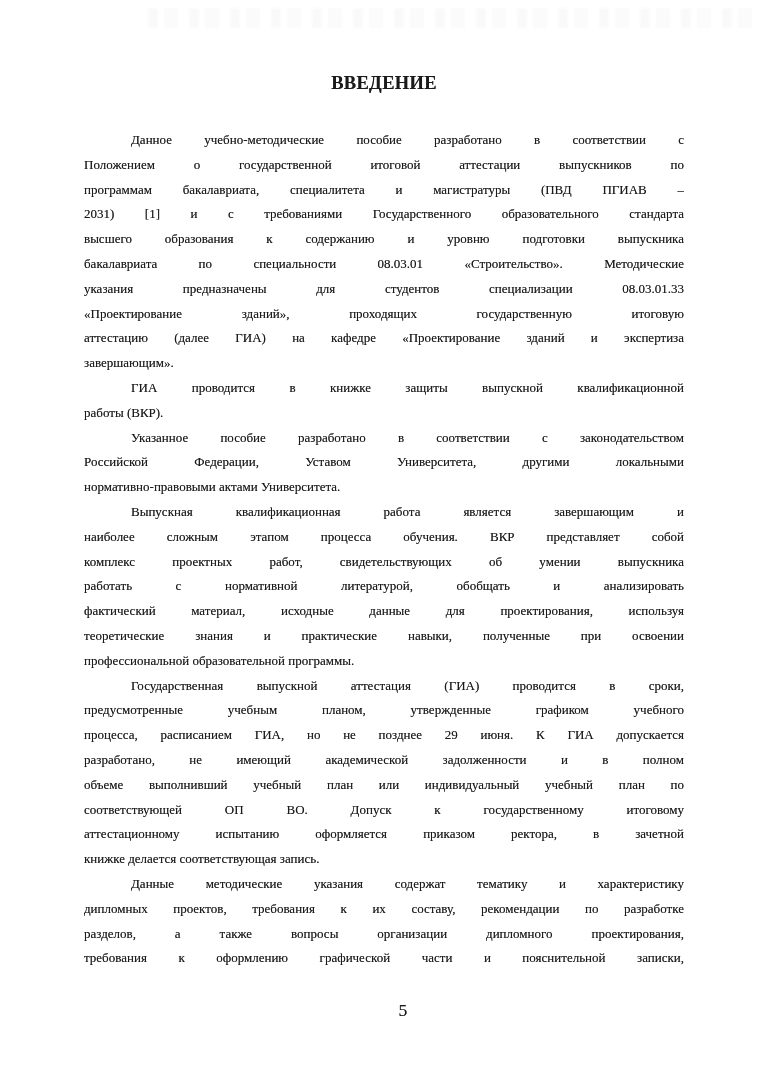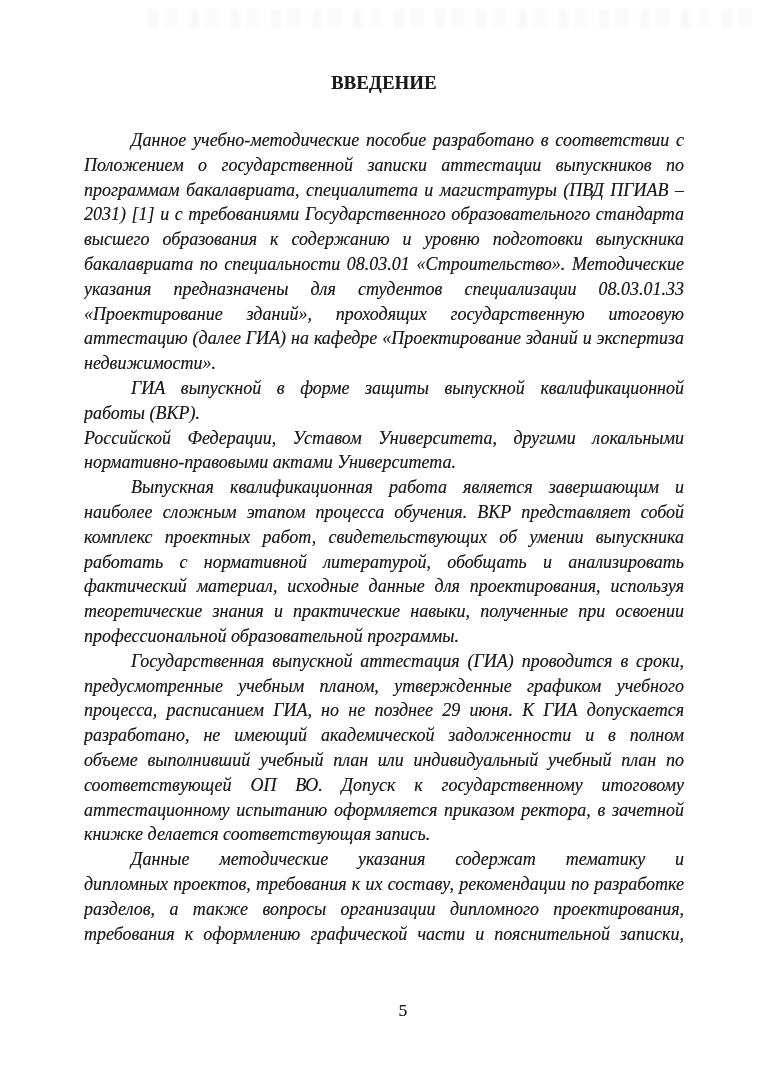--- a/index.html
+++ b/index.html
@@ -47,27 +47,26 @@
     line-height: 25px;
     font-weight: bold;
     text-align: center;
     letter-spacing: 0.3px;
   }
   .para {
     margin: 0;
     padding: 0;
   }
   .line {
-    font-size: 18px;
+    font-size: 13px;
     line-height: 24.8px;
     height: 24.8px;
     text-align: justify;
     text-align-last: left;
     overflow: hidden;
-    font-style: italic;
   }
   .line.just {
     text-align-last: justify;
   }
   .line.first {
     text-indent: 47px;
   }
   .page-number {
     position: absolute;
     top: 998px;
@@ -83,35 +82,36 @@
 
 <div class="page">
   <div class="scan-artifact"></div>
 
   <div class="content">
     <h1 class="doc-title">ВВЕДЕНИЕ</h1>
 
     <div>
         <div class="para">
           <div class="line first just">Данное учебно-методические пособие разработано в соответствии с</div>
-          <div class="line just">Положением о государственной записки аттестации выпускников по</div>
+          <div class="line just">Положением о государственной итоговой аттестации выпускников по</div>
           <div class="line just">программам бакалавриата, специалитета и магистратуры (ПВД ПГИАВ –</div>
           <div class="line just">2031) [1] и с требованиями Государственного образовательного стандарта</div>
           <div class="line just">высшего образования к содержанию и уровню подготовки выпускника</div>
           <div class="line just">бакалавриата по специальности 08.03.01 «Строительство». Методические</div>
           <div class="line just">указания предназначены для студентов специализации 08.03.01.33</div>
           <div class="line just">«Проектирование зданий», проходящих государственную итоговую</div>
           <div class="line just">аттестацию (далее ГИА) на кафедре «Проектирование зданий и экспертиза</div>
-          <div class="line">недвижимости».</div>
+          <div class="line">завершающим».</div>
         </div>
         <div class="para">
-          <div class="line first just">ГИА выпускной в форме защиты выпускной квалификационной</div>
+          <div class="line first just">ГИА проводится в книжке защиты выпускной квалификационной</div>
           <div class="line">работы (ВКР).</div>
         </div>
         <div class="para">
+          <div class="line first just">Указанное пособие разработано в соответствии с законодательством</div>
           <div class="line just">Российской Федерации, Уставом Университета, другими локальными</div>
           <div class="line">нормативно-правовыми актами Университета.</div>
         </div>
         <div class="para">
           <div class="line first just">Выпускная квалификационная работа является завершающим и</div>
           <div class="line just">наиболее сложным этапом процесса обучения. ВКР представляет собой</div>
           <div class="line just">комплекс проектных работ, свидетельствующих об умении выпускника</div>
           <div class="line just">работать с нормативной литературой, обобщать и анализировать</div>
           <div class="line just">фактический материал, исходные данные для проектирования, используя</div>
           <div class="line just">теоретические знания и практические навыки, полученные при освоении</div>

